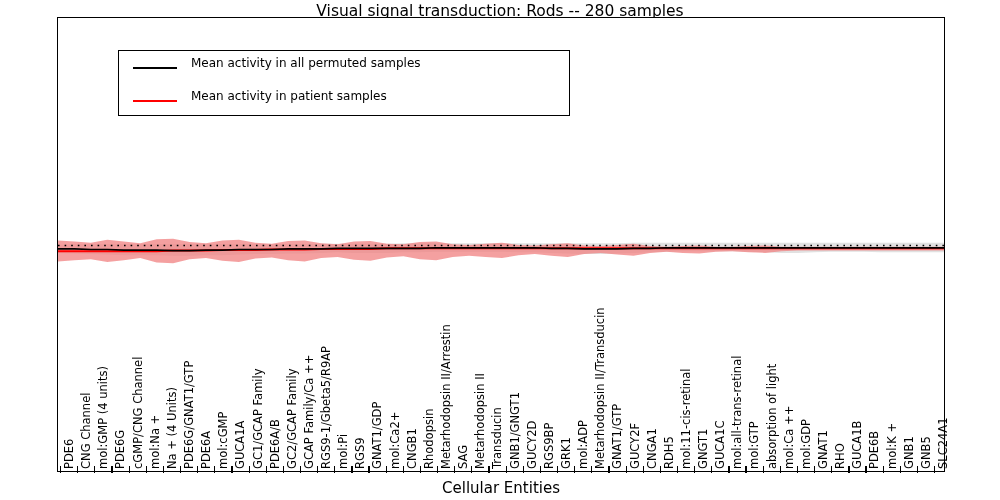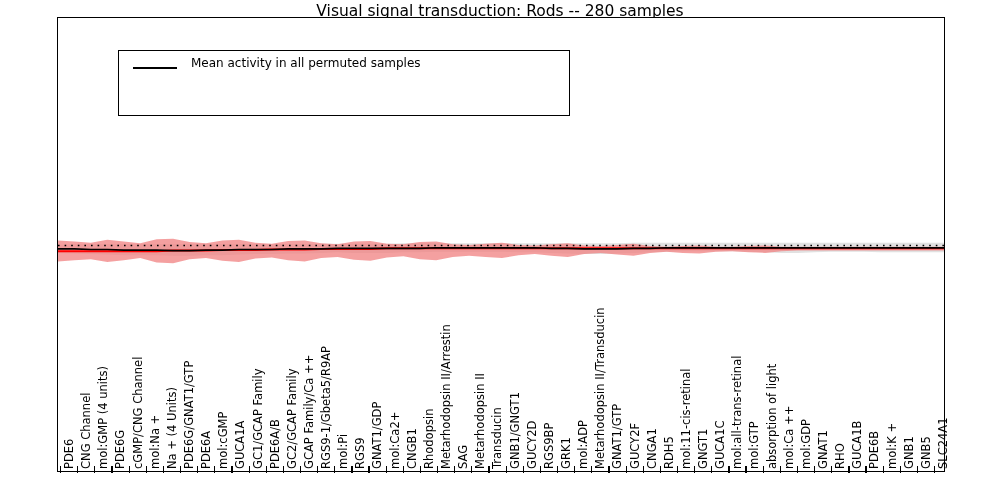--- a/index.html
+++ b/index.html
@@ -85,20 +85,24 @@
           <line x1="0" x2="888" y1="227.5" y2="227.5" stroke="#000000" stroke-width="1.6" stroke-dasharray="1.6 5"></line>
           <polyline points="0,233.1875 16.444444444444443,233.1875 32.888888888888886,233.1875 49.33333333333333,233.1875 65.77777777777777,233.1875 82.22222222222221,233.1875 98.66666666666666,233.1875 115.1111111111111,232.61875 131.55555555555554,232.61875 148,232.61875 164.44444444444443,232.05 180.88888888888889,232.05 197.33333333333331,232.05 213.77777777777777,231.48125 230.2222222222222,231.48125 246.66666666666669,231.48125 263.1111111111111,230.9125 279.55555555555554,230.9125 296,230.9125 312.44444444444446,230.9125 328.88888888888886,230.34375 345.3333333333333,230.34375 361.77777777777777,230.34375 378.22222222222223,230.34375 394.66666666666663,230.34375 411.1111111111111,230.34375 427.55555555555554,230.34375 444,230.34375 460.4444444444444,230.34375 476.8888888888889,230.34375 493.33333333333337,230.34375 509.77777777777777,230.34375 526.2222222222222,230.34375 542.6666666666667,230.34375 559.1111111111111,230.34375 575.5555555555555,230.34375 592,230.34375 608.4444444444445,230.34375 624.8888888888889,230.34375 641.3333333333334,230.34375 657.7777777777777,230.34375 674.2222222222223,230.34375 690.6666666666666,230.34375 707.1111111111111,230.34375 723.5555555555555,230.34375 740,230.34375 756.4444444444445,230.34375 772.8888888888889,230.34375 789.3333333333333,230.34375 805.7777777777778,230.34375 822.2222222222222,230.34375 838.6666666666666,230.34375 855.1111111111111,230.34375 871.5555555555555,230.34375 888,230.34375" fill="none" stroke="#ff0000" stroke-width="2"></polyline>
           <polyline points="0,230.9125 16.444444444444443,230.9125 32.888888888888886,231.48125 49.33333333333333,231.48125 65.77777777777777,232.05 82.22222222222221,232.05 98.66666666666666,232.05 115.1111111111111,232.61875 131.55555555555554,232.61875 148,232.05 164.44444444444443,232.05 180.88888888888889,231.48125 197.33333333333331,231.48125 213.77777777777777,231.48125 230.2222222222222,230.9125 246.66666666666669,230.9125 263.1111111111111,230.9125 279.55555555555554,230.34375 296,230.34375 312.44444444444446,230.34375 328.88888888888886,230.34375 345.3333333333333,230.34375 361.77777777777777,230.34375 378.22222222222223,229.775 394.66666666666663,229.775 411.1111111111111,229.775 427.55555555555554,229.775 444,229.775 460.4444444444444,229.775 476.8888888888889,229.775 493.33333333333337,230.34375 509.77777777777777,230.34375 526.2222222222222,230.9125 542.6666666666667,230.9125 559.1111111111111,230.9125 575.5555555555555,230.34375 592,230.34375 608.4444444444445,229.775 624.8888888888889,229.775 641.3333333333334,229.775 657.7777777777777,229.775 674.2222222222223,229.775 690.6666666666666,229.775 707.1111111111111,229.775 723.5555555555555,229.775 740,229.775 756.4444444444445,229.775 772.8888888888889,229.775 789.3333333333333,229.775 805.7777777777778,229.775 822.2222222222222,229.775 838.6666666666666,229.775 855.1111111111111,229.775 871.5555555555555,229.775 888,229.775" fill="none" stroke="#000000" stroke-width="1.7"></polyline>
         </svg>
     </div>
 
     <div class="legend-box">
       <div class="legend-row r0">
         <div class="legend-line" id="lg0" style="background: rgb(0, 0, 0);"></div>
         <div class="legend-text">Mean activity in all permuted samples</div>
+      </div>
+      <div class="legend-row r1">
+        <div class="legend-line" id="lg1" style="background: rgb(255, 0, 0);"></div>
+        <div class="legend-text">Mean activity in patient samples</div>
       </div>
     </div>
   </div>
 
   <div class="xticklabels" id="xticks">
       <div class="xticklab" style="left: 7px; top: -4px;">PDE6</div>
       <div class="xtickmark" style="left: 3px;"></div>
       <div class="xticklab" style="left: 24.1373px; top: -4px;">CNG Channel</div>
       <div class="xtickmark" style="left: 20.1373px;"></div>
       <div class="xticklab" style="left: 41.2745px; top: -4px;">mol:GMP (4 units)</div>
@@ -196,13 +200,14 @@
       <div class="xticklab" style="left: 829.588px; top: -4px;">mol:K +</div>
       <div class="xtickmark" style="left: 825.588px;"></div>
       <div class="xticklab" style="left: 846.725px; top: -4px;">GNB1</div>
       <div class="xtickmark" style="left: 842.725px;"></div>
       <div class="xticklab" style="left: 863.863px; top: -4px;">GNB5</div>
       <div class="xtickmark" style="left: 859.863px;"></div>
       <div class="xticklab" style="left: 881px; top: -4px;">SLC24A1</div>
       <div class="xtickmark" style="left: 877px;"></div>
     </div>
 
+  <div class="xlabel">Cellular Entities</div>
 </div>
 
 </body></html>

